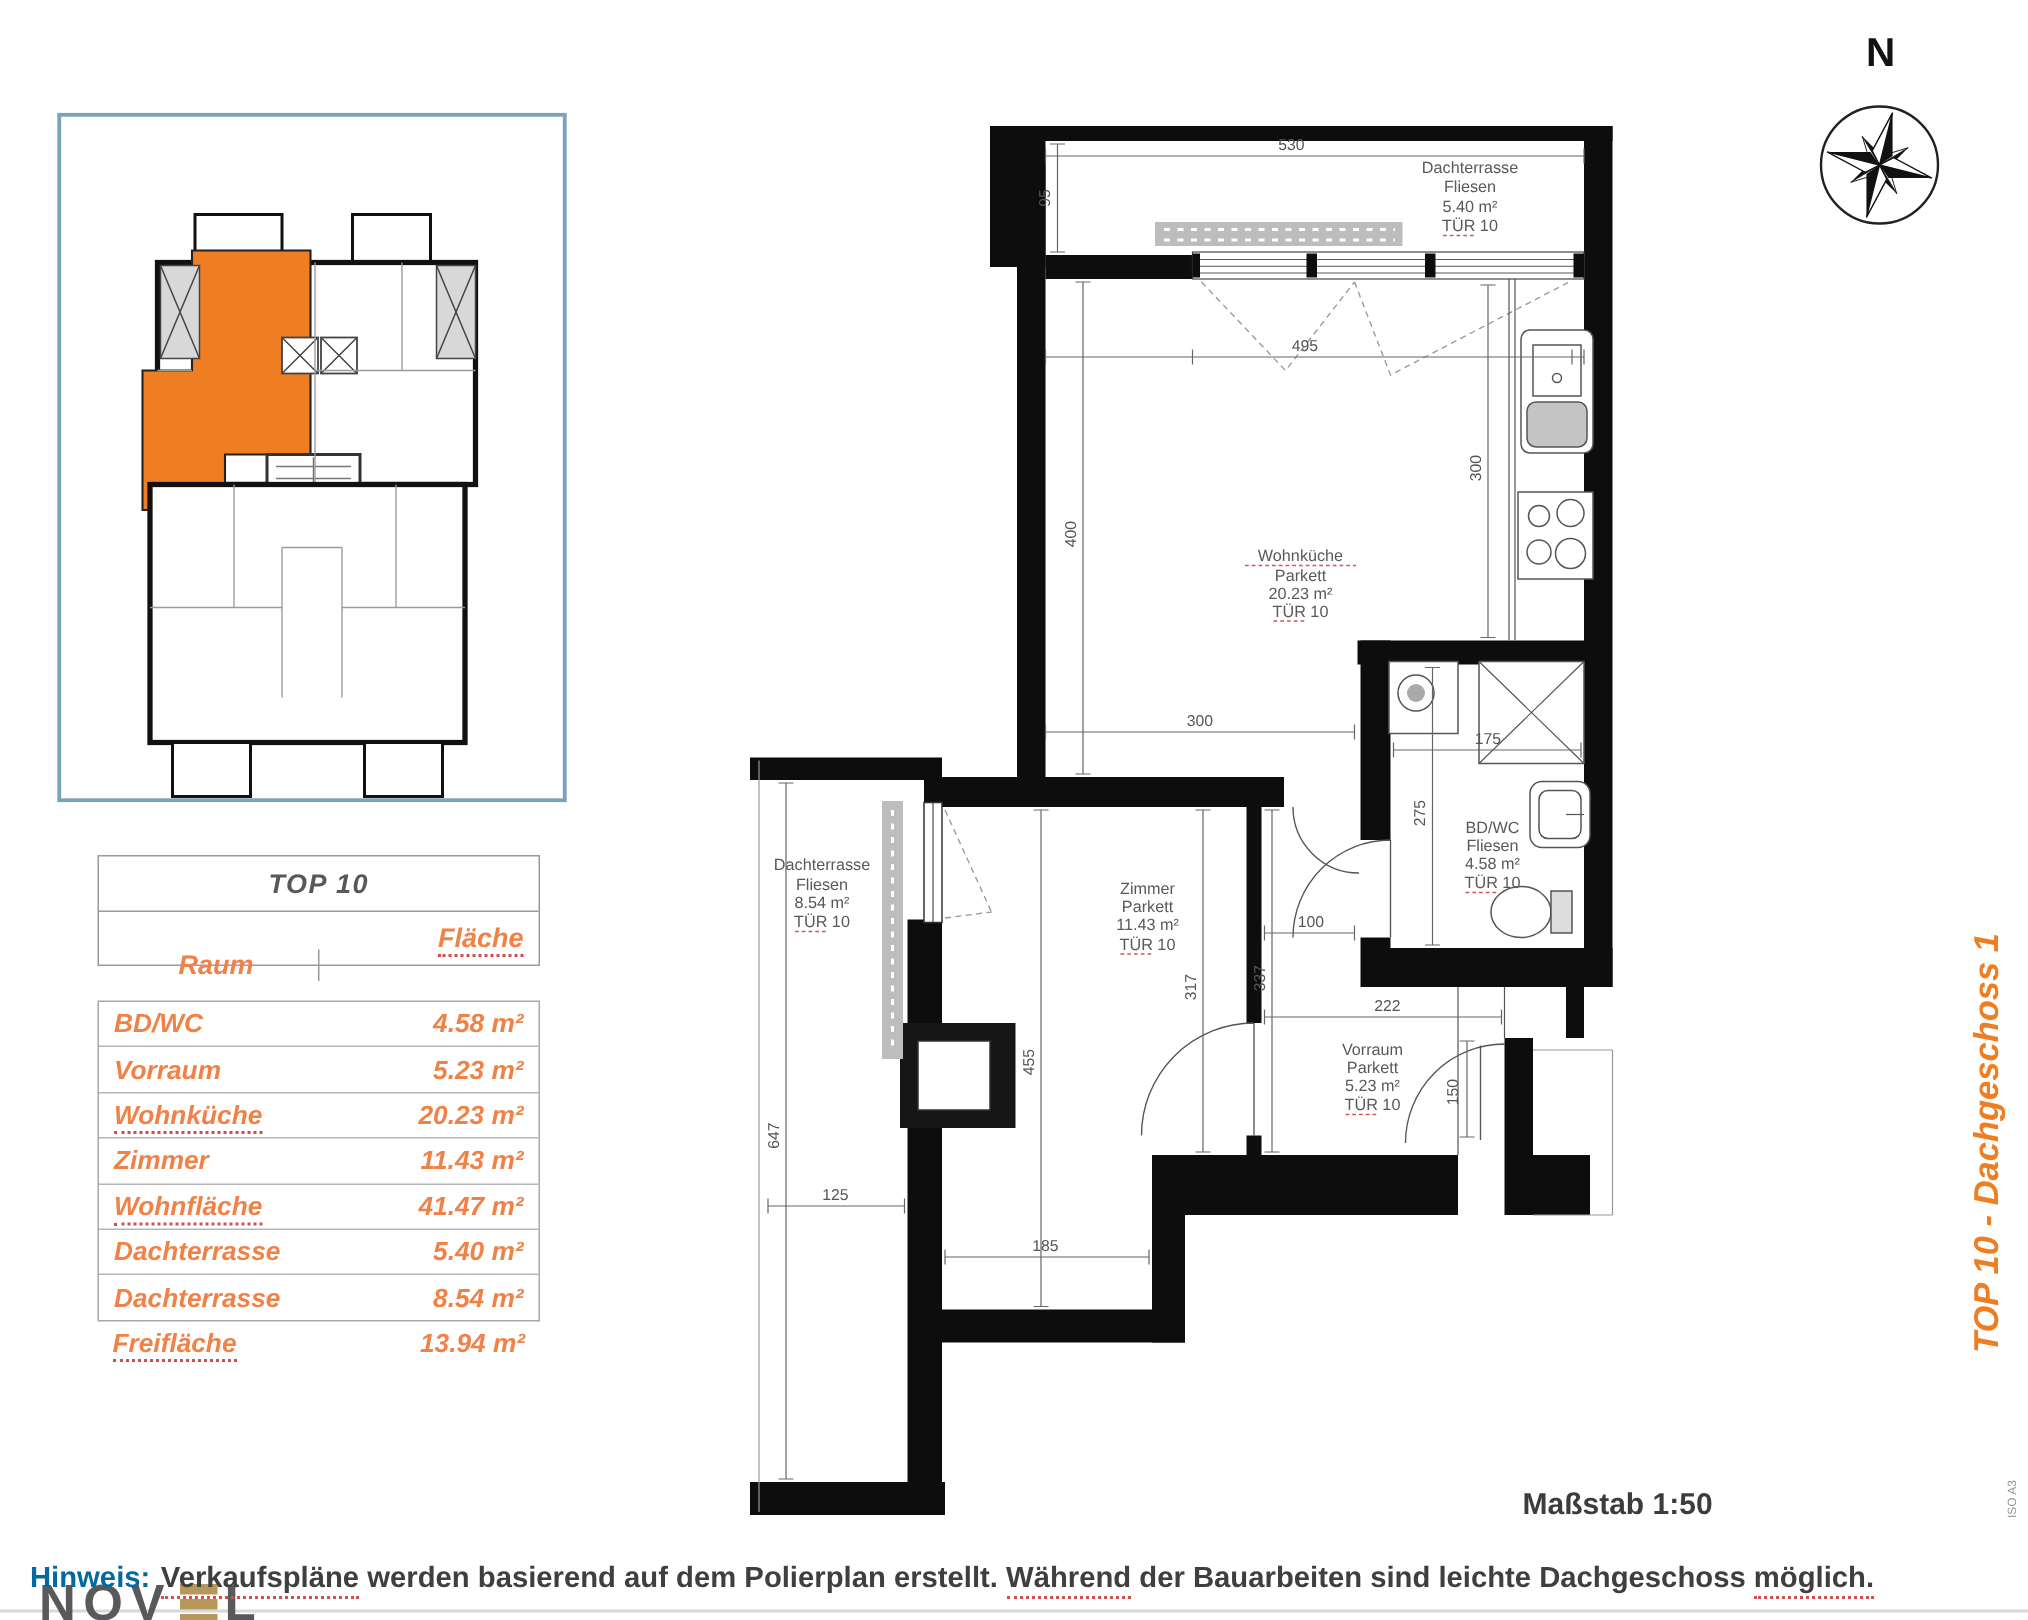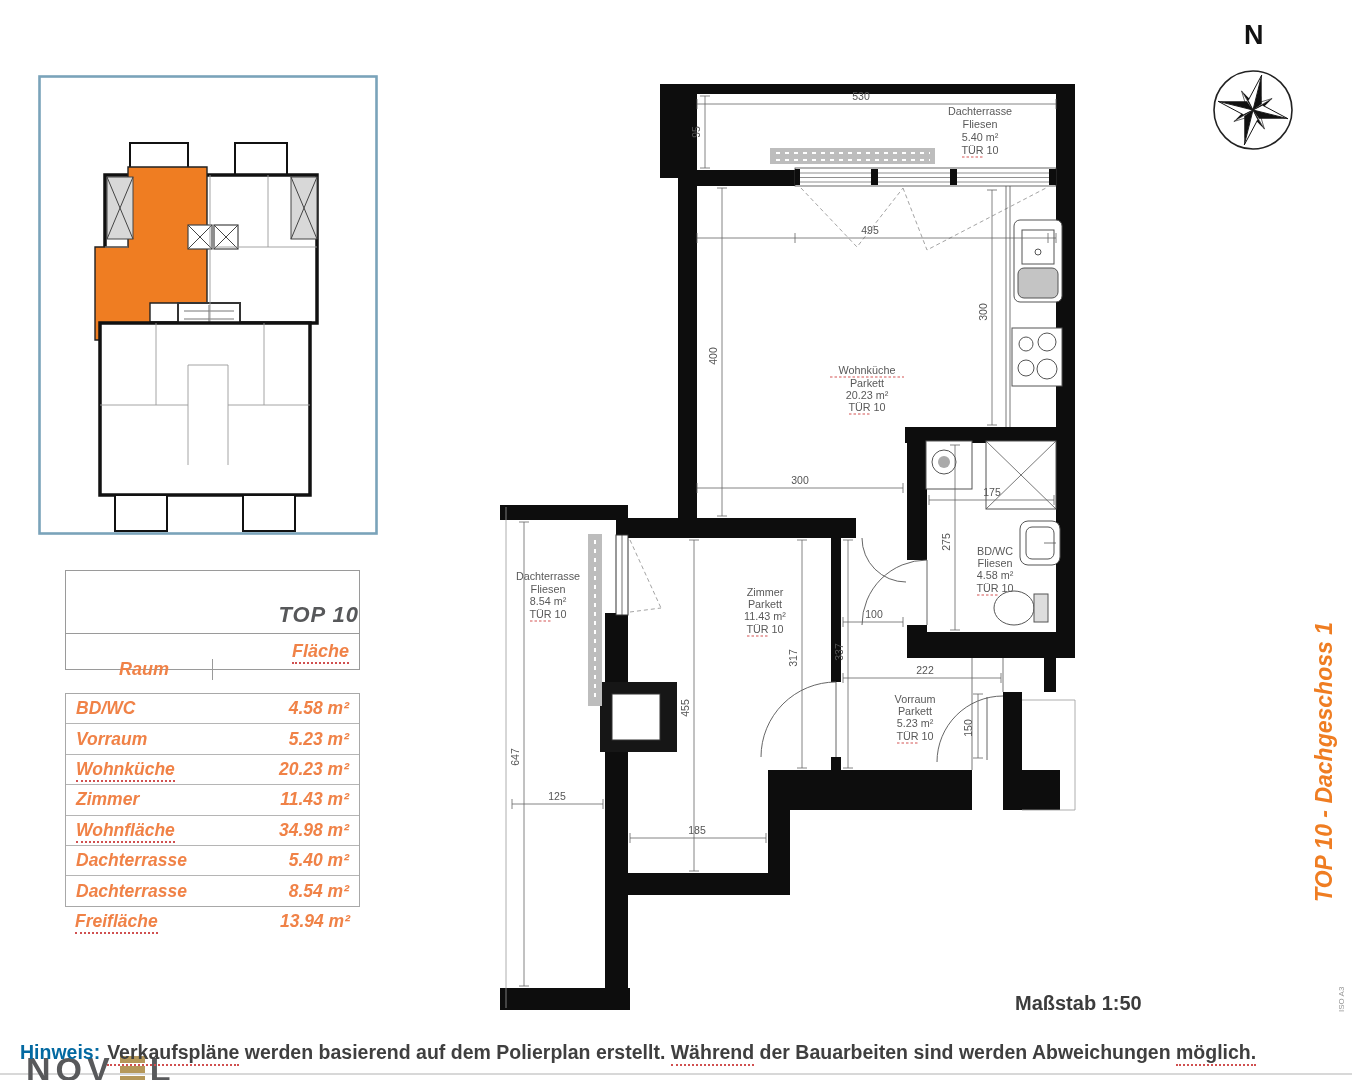--- a/index.html
+++ b/index.html
@@ -7,22 +7,22 @@
         font-family:"Liberation Sans",sans-serif;}
 
   
   .overview{position:absolute;left:38px;top:75px;}
 
   
   .utable{position:absolute;left:65px;top:570px;width:295px;color:#f08247;
           font-style:italic;font-weight:bold;}
   .utable .hdrbox{border:1.3px solid #9a9a9a;}
   .utable .trow{display:flex;align-items:center;}
-  .utable .title-row{height:36px;justify-content:flex-end;color:#57585a;font-size:22px;
-                     border-bottom:1.3px solid #9a9a9a;letter-spacing:1px;margin-top:26px;}
+  .utable .title-row{height:36px;justify-content:center;color:#57585a;font-size:18px;
+                     border-bottom:1.3px solid #9a9a9a;letter-spacing:1px;}
   .utable .cols-row{height:35px;font-size:18px;}
   .utable .cols-row .c1{border-right:1.3px solid #9a9a9a;justify-content:center;display:flex;margin-top:36px;}
   .utable .bodybox{margin-top:23px;border:1.3px solid #a8a8a8;}
   .utable .drow{height:29.4px;font-size:17.5px;border-bottom:1.1px solid #b5b5b5;}
   .utable .drow:last-child{border-bottom:none;}
   .utable .freebox .drow{border-bottom:none;height:29px;}
   .c1{width:147px;padding-left:10px;box-sizing:border-box;}
   .c2{flex:1;text-align:right;padding-right:10px;}
   .spell{border-bottom:2px dotted #d05050;padding-bottom:1px;margin-top:17px;}
 
@@ -133,21 +133,21 @@
       <div class="trow drow">
         <div class="c1"><span class="spell">Wohnküche</span></div>
           <div class="c2">20.23 m²</div>
       </div>
       <div class="trow drow">
         <div class="c1"><span>Zimmer</span></div>
           <div class="c2">11.43 m²</div>
       </div>
       <div class="trow drow">
         <div class="c1"><span class="spell">Wohnfläche</span></div>
-          <div class="c2">34.98 m²</div>
+          <div class="c2">41.47 m²</div>
       </div>
       <div class="trow drow">
         <div class="c1"><span>Dachterrasse</span></div>
           <div class="c2">5.40 m²</div>
       </div>
       <div class="trow drow">
         <div class="c1"><span>Dachterrasse</span></div>
           <div class="c2">8.54 m²</div>
       </div>
     </div>
@@ -389,17 +389,17 @@
       <span class="ebars">
           <i></i>
           <i></i>
           <i></i>
         </span>
       <span class="lt">AL</span>
     </div>
   </div>
 
   <div class="note">
-    <span class="hint">Hinweis:</span><span class="spell">Verkaufspläne</span><span> werden basierend auf dem Polierplan erstellt. </span><span class="spell">Während</span><span> der Bauarbeiten sind werden Abweichungen </span><span class="spell">möglich.</span>
+    <span class="hint">Hinweis:</span><span class="spell">Verkaufspläne</span><span> werden basierend auf dem Polierplan erstellt. </span><span class="spell">Während</span><span> der Bauarbeiten sind leichte Dachgeschoss </span><span class="spell">möglich.</span>
   </div>
 
   <div class="bottom-line"></div>
 </div>
 
 </body></html>

